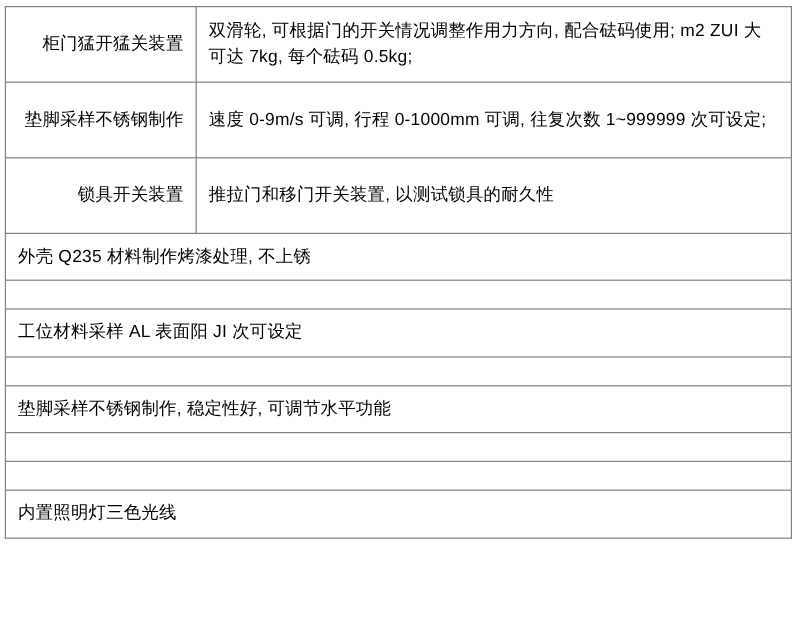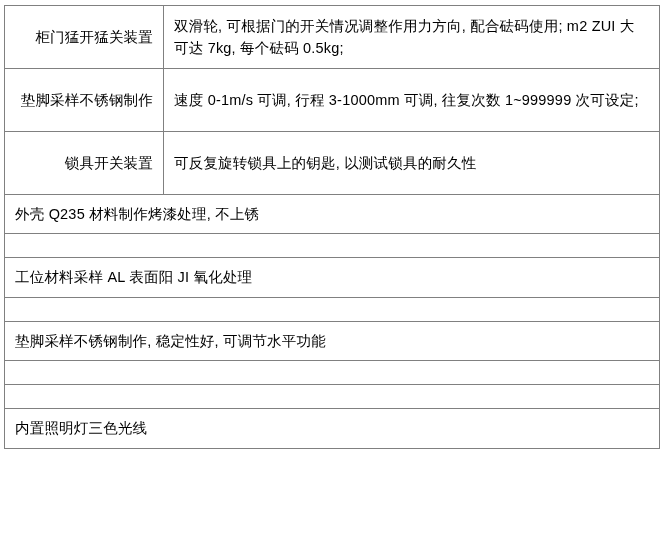--- a/index.html
+++ b/index.html
@@ -60,39 +60,39 @@
   <table class="spec">
     <tbody>
 
       <tr class="row-tall">
         <td class="label">柜门猛开猛关装置</td>
         <td class="value">双滑轮, 可根据门的开关情况调整作用力方向, 配合砝码使用; m2 ZUI 大可达 7kg, 每个砝码 0.5kg;</td>
       </tr>
 
       <tr class="row-tall">
         <td class="label">垫脚采样不锈钢制作</td>
-        <td class="value">速度 0-1m/s 可调, 行程 3-1000mm 可调, 往复次数 1~999999 次可设定;</td>
+        <td class="value">速度 0-9m/s 可调, 行程 0-1000mm 可调, 往复次数 1~999999 次可设定;</td>
       </tr>
 
       <tr class="row-tall">
         <td class="label">锁具开关装置</td>
-        <td class="value">可反复旋转锁具上的钥匙, 以测试锁具的耐久性</td>
+        <td class="value">推拉门和移门开关装置, 以测试锁具的耐久性</td>
       </tr>
 
 
       <tr>
         <td class="full" colspan="2">外壳 Q235 材料制作烤漆处理, 不上锈</td>
       </tr>
 
       <tr class="spacer-row">
           <td colspan="2"></td>
         </tr>
 
       <tr>
-        <td class="full" colspan="2">工位材料采样 AL 表面阳 JI 氧化处理</td>
+        <td class="full" colspan="2">工位材料采样 AL 表面阳 JI 次可设定</td>
       </tr>
 
       <tr class="spacer-row">
           <td colspan="2"></td>
         </tr>
 
       <tr>
         <td class="full" colspan="2">垫脚采样不锈钢制作, 稳定性好, 可调节水平功能</td>
       </tr>
 

